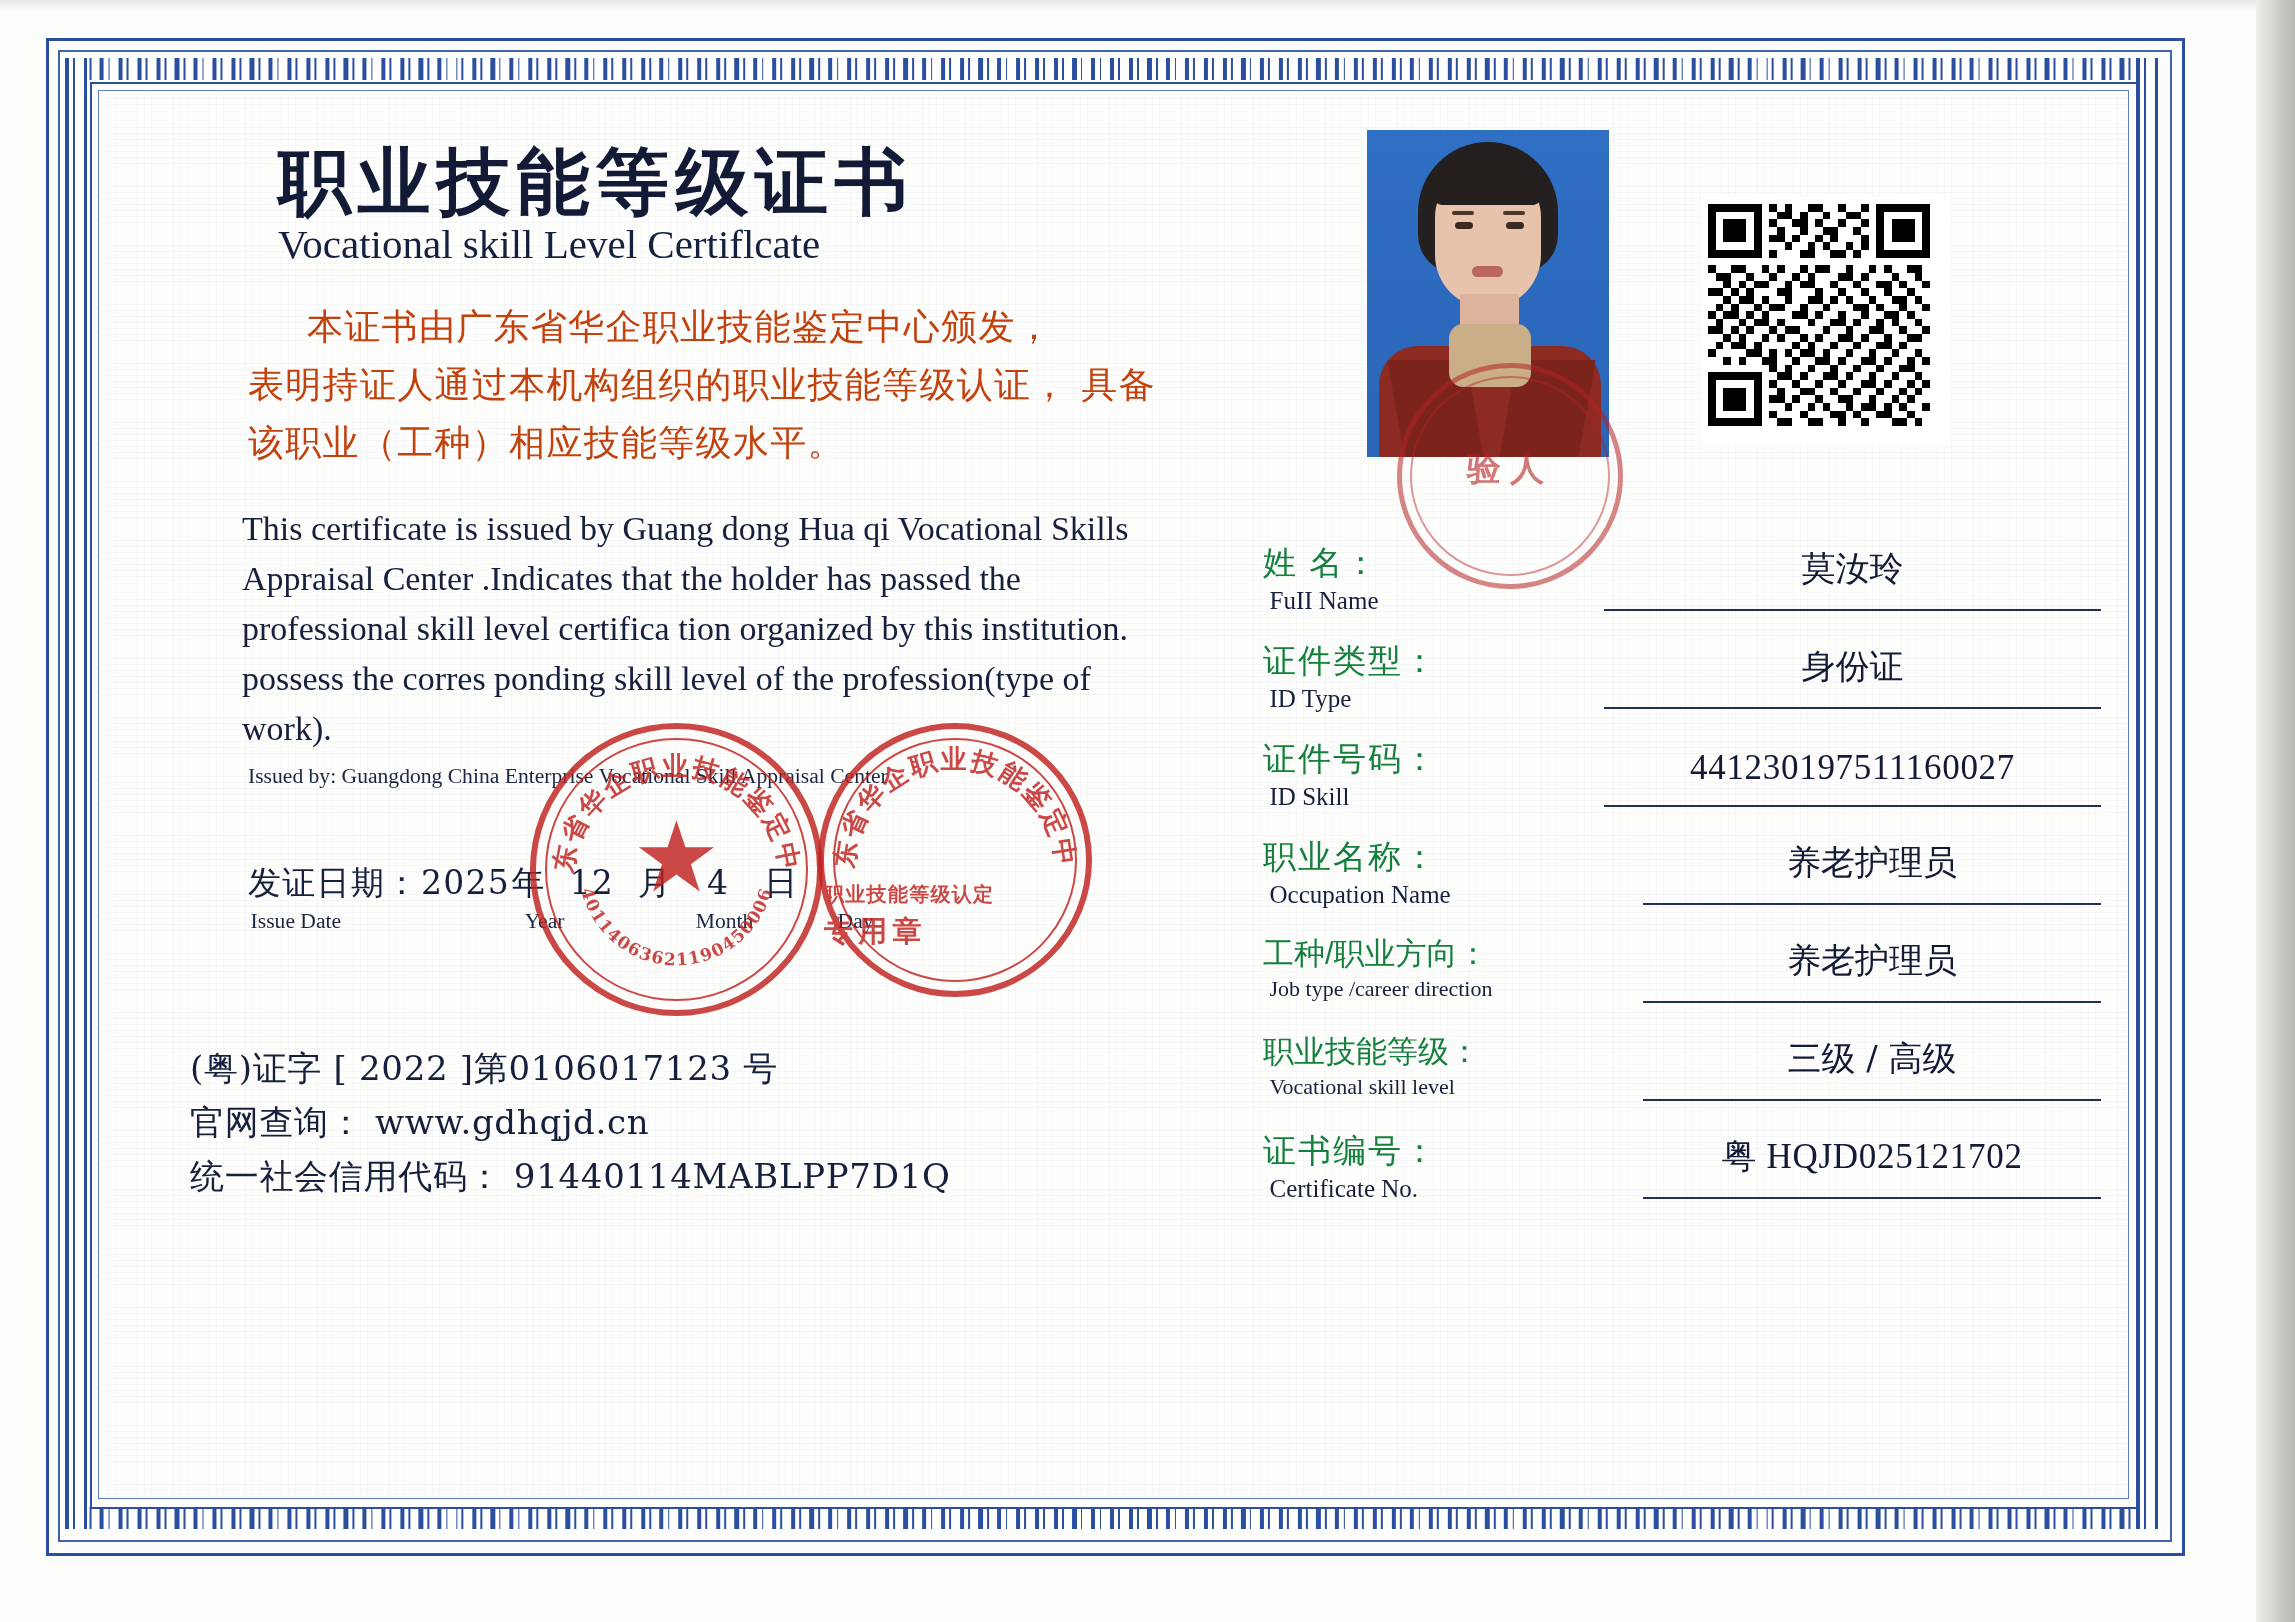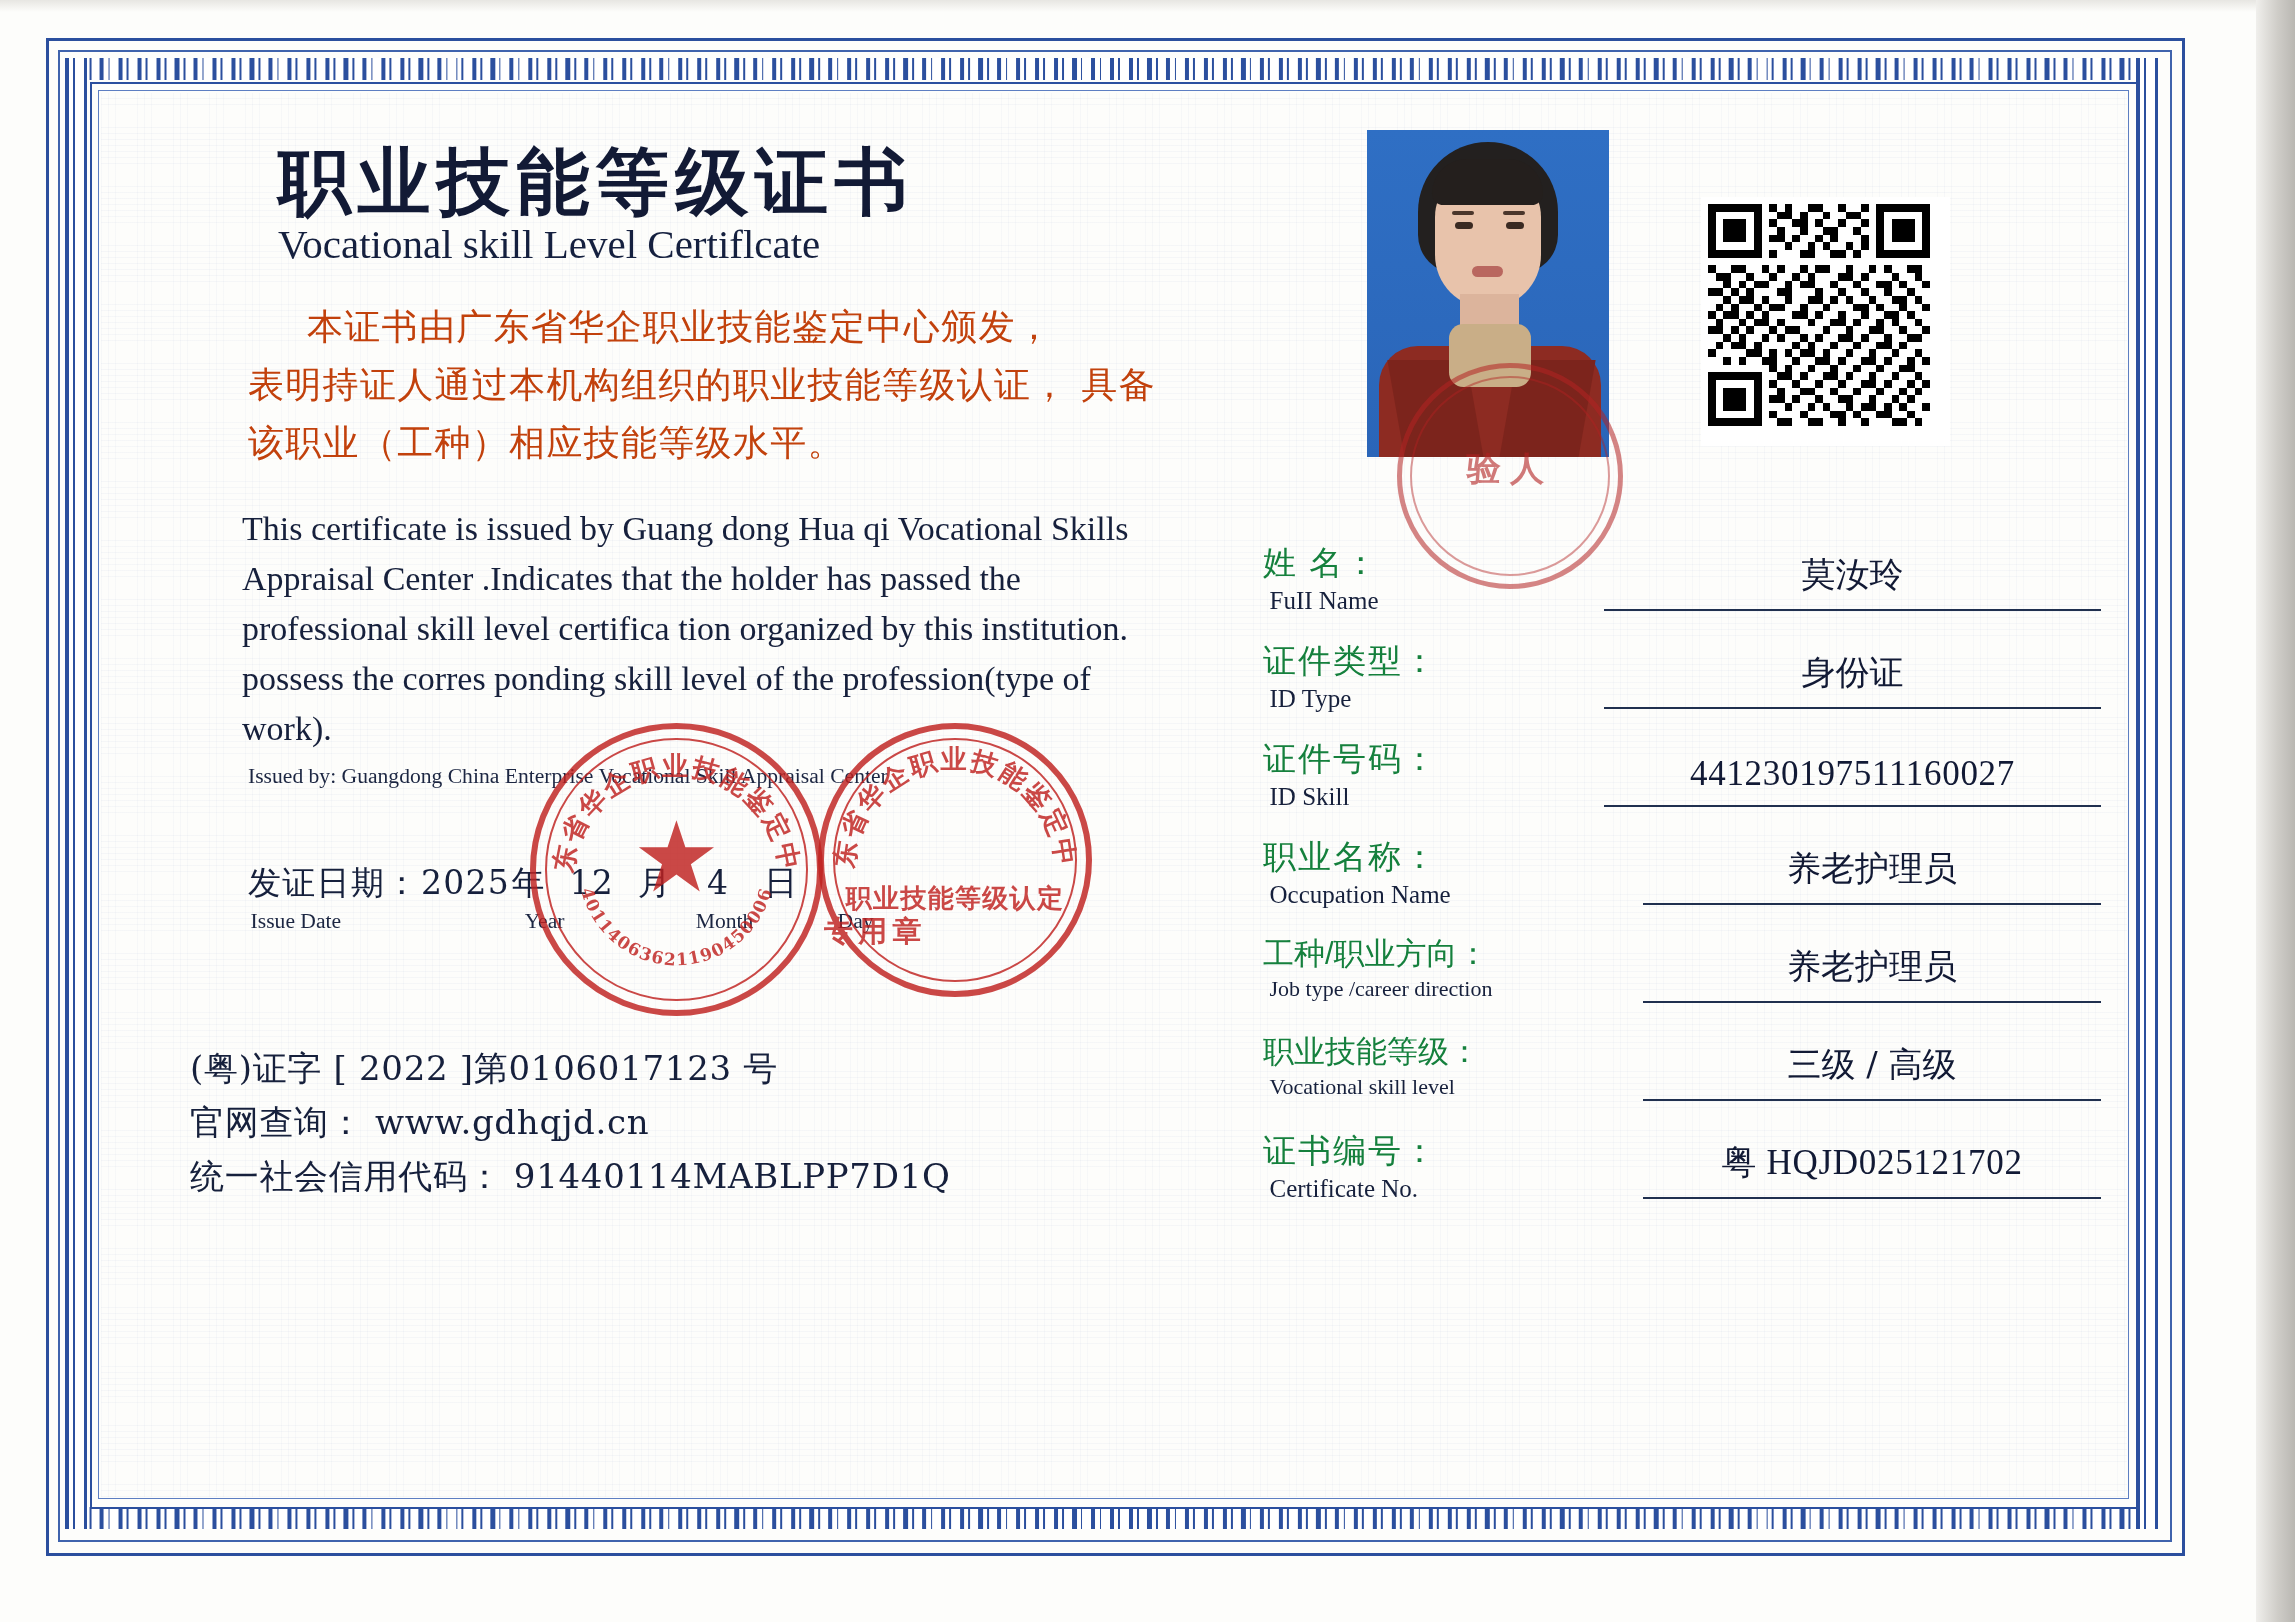--- a/index.html
+++ b/index.html
@@ -80,35 +80,35 @@
 
   
   .fields{position:absolute;left:1152px;top:432px;width:838px;}
   .frow{position:relative;height:98px;}
   .flabel{position:absolute;left:0;top:3.9px;width:340px;}
   .flabel .cn{font-family:Liberation Sans, sans-serif;font-size:33px;color:#15803d;letter-spacing:2px;white-space:nowrap;}
   .flabel .en{font-size:25px;color:#16203c;white-space:nowrap;margin-top:1.3px;padding-left:6.5px;}
   .flabel.tight .cn{letter-spacing:0px;font-size:31px;}
   .flabel.tight .en{font-size:22px;}
   .fvalue{position:absolute;right:0;bottom:23.6px;width:471px;border-bottom:2px solid #20304f;
-    text-align:center;padding-bottom:11px;font-family:"DejaVu Serif",serif;font-size:34px;color:#121a35;white-space:nowrap;}
+    text-align:center;padding-bottom:17px;font-family:"DejaVu Serif",serif;font-size:34px;color:#121a35;white-space:nowrap;}
   .fvalue.lat{font-family:"Liberation Serif",serif;font-size:35px;letter-spacing:0.7px;}
   .fvalue.w760{width:497px;}
   .fvalue.w700{width:458px;}
 
   
   .seal{position:absolute;border-radius:50%;border:6.5px solid #c0211f;opacity:.82;}
   .seal1{left:419px;top:618px;width:281px;height:281px;}
   .seal2{left:707px;top:618px;width:262px;height:262px;}
   .seal .inner{position:absolute;left:9.2px;top:9.2px;right:9.2px;bottom:9.2px;border:2px solid #c0211f;border-radius:50%;}
   .star{position:absolute;left:50%;top:46%;transform:translate(-50%,-50%);font-size:98px;color:#c0211f;line-height:1;}
   .seal-arc{position:absolute;left:0;top:0;width:100%;height:100%;}
   .seal-arc text{fill:#c0211f;font-family:"DejaVu Serif",serif;font-size:40px;font-weight:700;letter-spacing:4px;}
-  .seal2 .seal-line{position:absolute;left:0;right:0;top:58%;text-align:center;color:#c0211f;
-    font-family:"DejaVu Serif",serif;font-size:26px;font-weight:700;letter-spacing:1.3px;}
+  .seal2 .seal-line{position:absolute;left:0;right:0;top:58%;text-align:left;color:#c0211f;
+    font-family:"DejaVu Serif",serif;font-size:20px;font-weight:700;letter-spacing:1.3px;}
   .seal2 .seal-line2{position:absolute;left:0;right:0;top:70%;color:#c0211f;
     font-family:"DejaVu Serif",serif;font-size:29px;font-weight:700;letter-spacing:5.2px;}
   .seal-photo{position:absolute;left:1286px;top:258px;width:216px;height:216px;border-radius:50%;
     border:5.9px solid rgba(178,34,34,.55);}
   .seal-photo .inner{position:absolute;left:7.9px;top:7.9px;right:7.9px;bottom:7.9px;border-radius:50%;border:2px solid rgba(178,34,34,.45);}
   .seal-photo .txt{position:absolute;left:0;right:0;top:36%;text-align:center;color:rgba(178,34,34,.6);
     font-family:"DejaVu Serif",serif;font-size:34px;letter-spacing:9.2px;font-weight:700;}
 </style>
 </head>
 <body>

